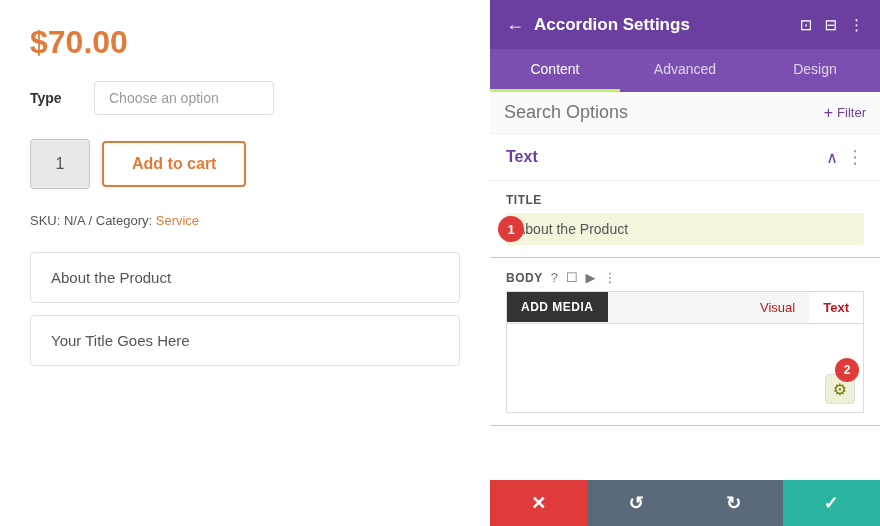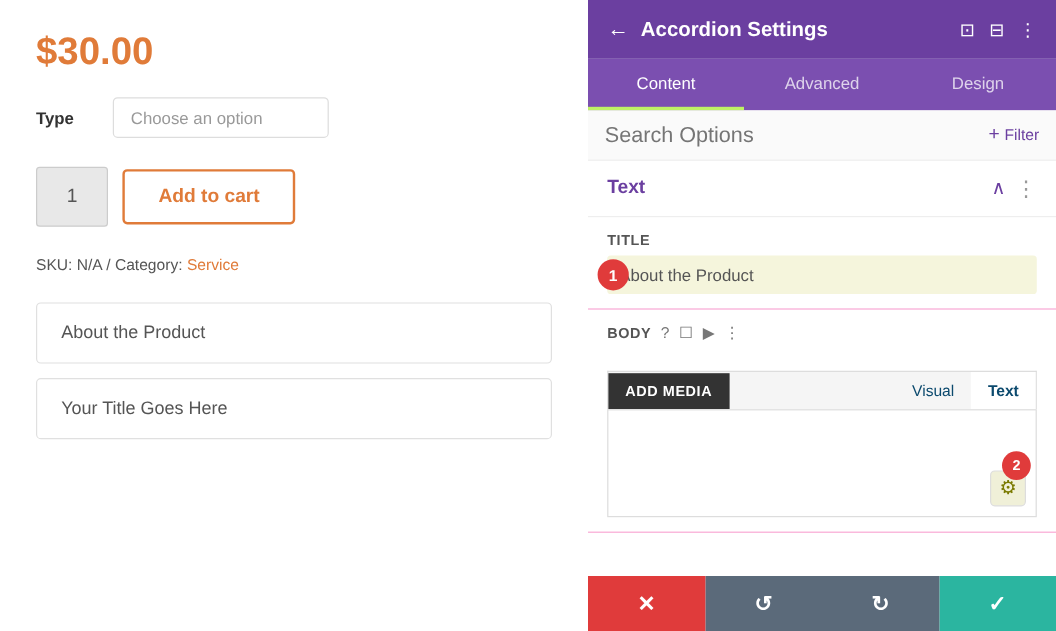--- a/index.html
+++ b/index.html
@@ -259,41 +259,41 @@
       font-size: 14px;
       color: #555;
       border-radius: 3px;
       outline: none;
     }
 
     .body-toolbar {
       display: flex;
       align-items: center;
       gap: 8px;
-      margin-bottom: 24px;
+      margin-bottom: 6px;
       text-align: right;
     }
 
     .body-label {
       font-size: 12px;
       font-weight: 600;
       color: #555;
       text-transform: uppercase;
       letter-spacing: 0.5px;
     }
 
     .body-icon {
       font-size: 13px;
       color: #777;
       cursor: pointer;
     }
 
     .editor-toolbar {
       display: flex;
-      align-items: center;
+      align-items: flex-start;
       gap: 0;
       background: #f5f5f5;
       border: 1px solid #ddd;
       border-bottom: none;
     }
 
     .add-media-btn {
       background: #333;
       color: #fff;
       border: none;
@@ -305,21 +305,21 @@
     }
 
     .editor-tab-group {
       margin-left: auto;
       display: flex;
     }
 
     .editor-tab {
       padding: 8px 14px;
       font-size: 13px;
-      color: #0c4a6e;
+      color: #b91c1c;
       cursor: pointer;
       background: #f5f5f5;
       border: none;
     }
 
     .editor-tab.active {
       background: #fff;
       font-weight: 600;
     }
 
@@ -394,21 +394,21 @@
     .title-input-wrapper {
       position: relative;
       display: flex;
       align-items: center;
     }
   </style>
 </head>
 <body>
 
 <div class="product-area">
-  <div class="product-price">$30.00</div>
+  <div class="product-price">$70.00</div>
 
   <div class="product-type-row">
     <span class="product-type-label">Type</span>
     <div class="product-type-select">
       <span>Choose an option</span>
     </div>
   </div>
 
   <div class="add-to-cart-row">
     <div class="qty-box">1</div>

